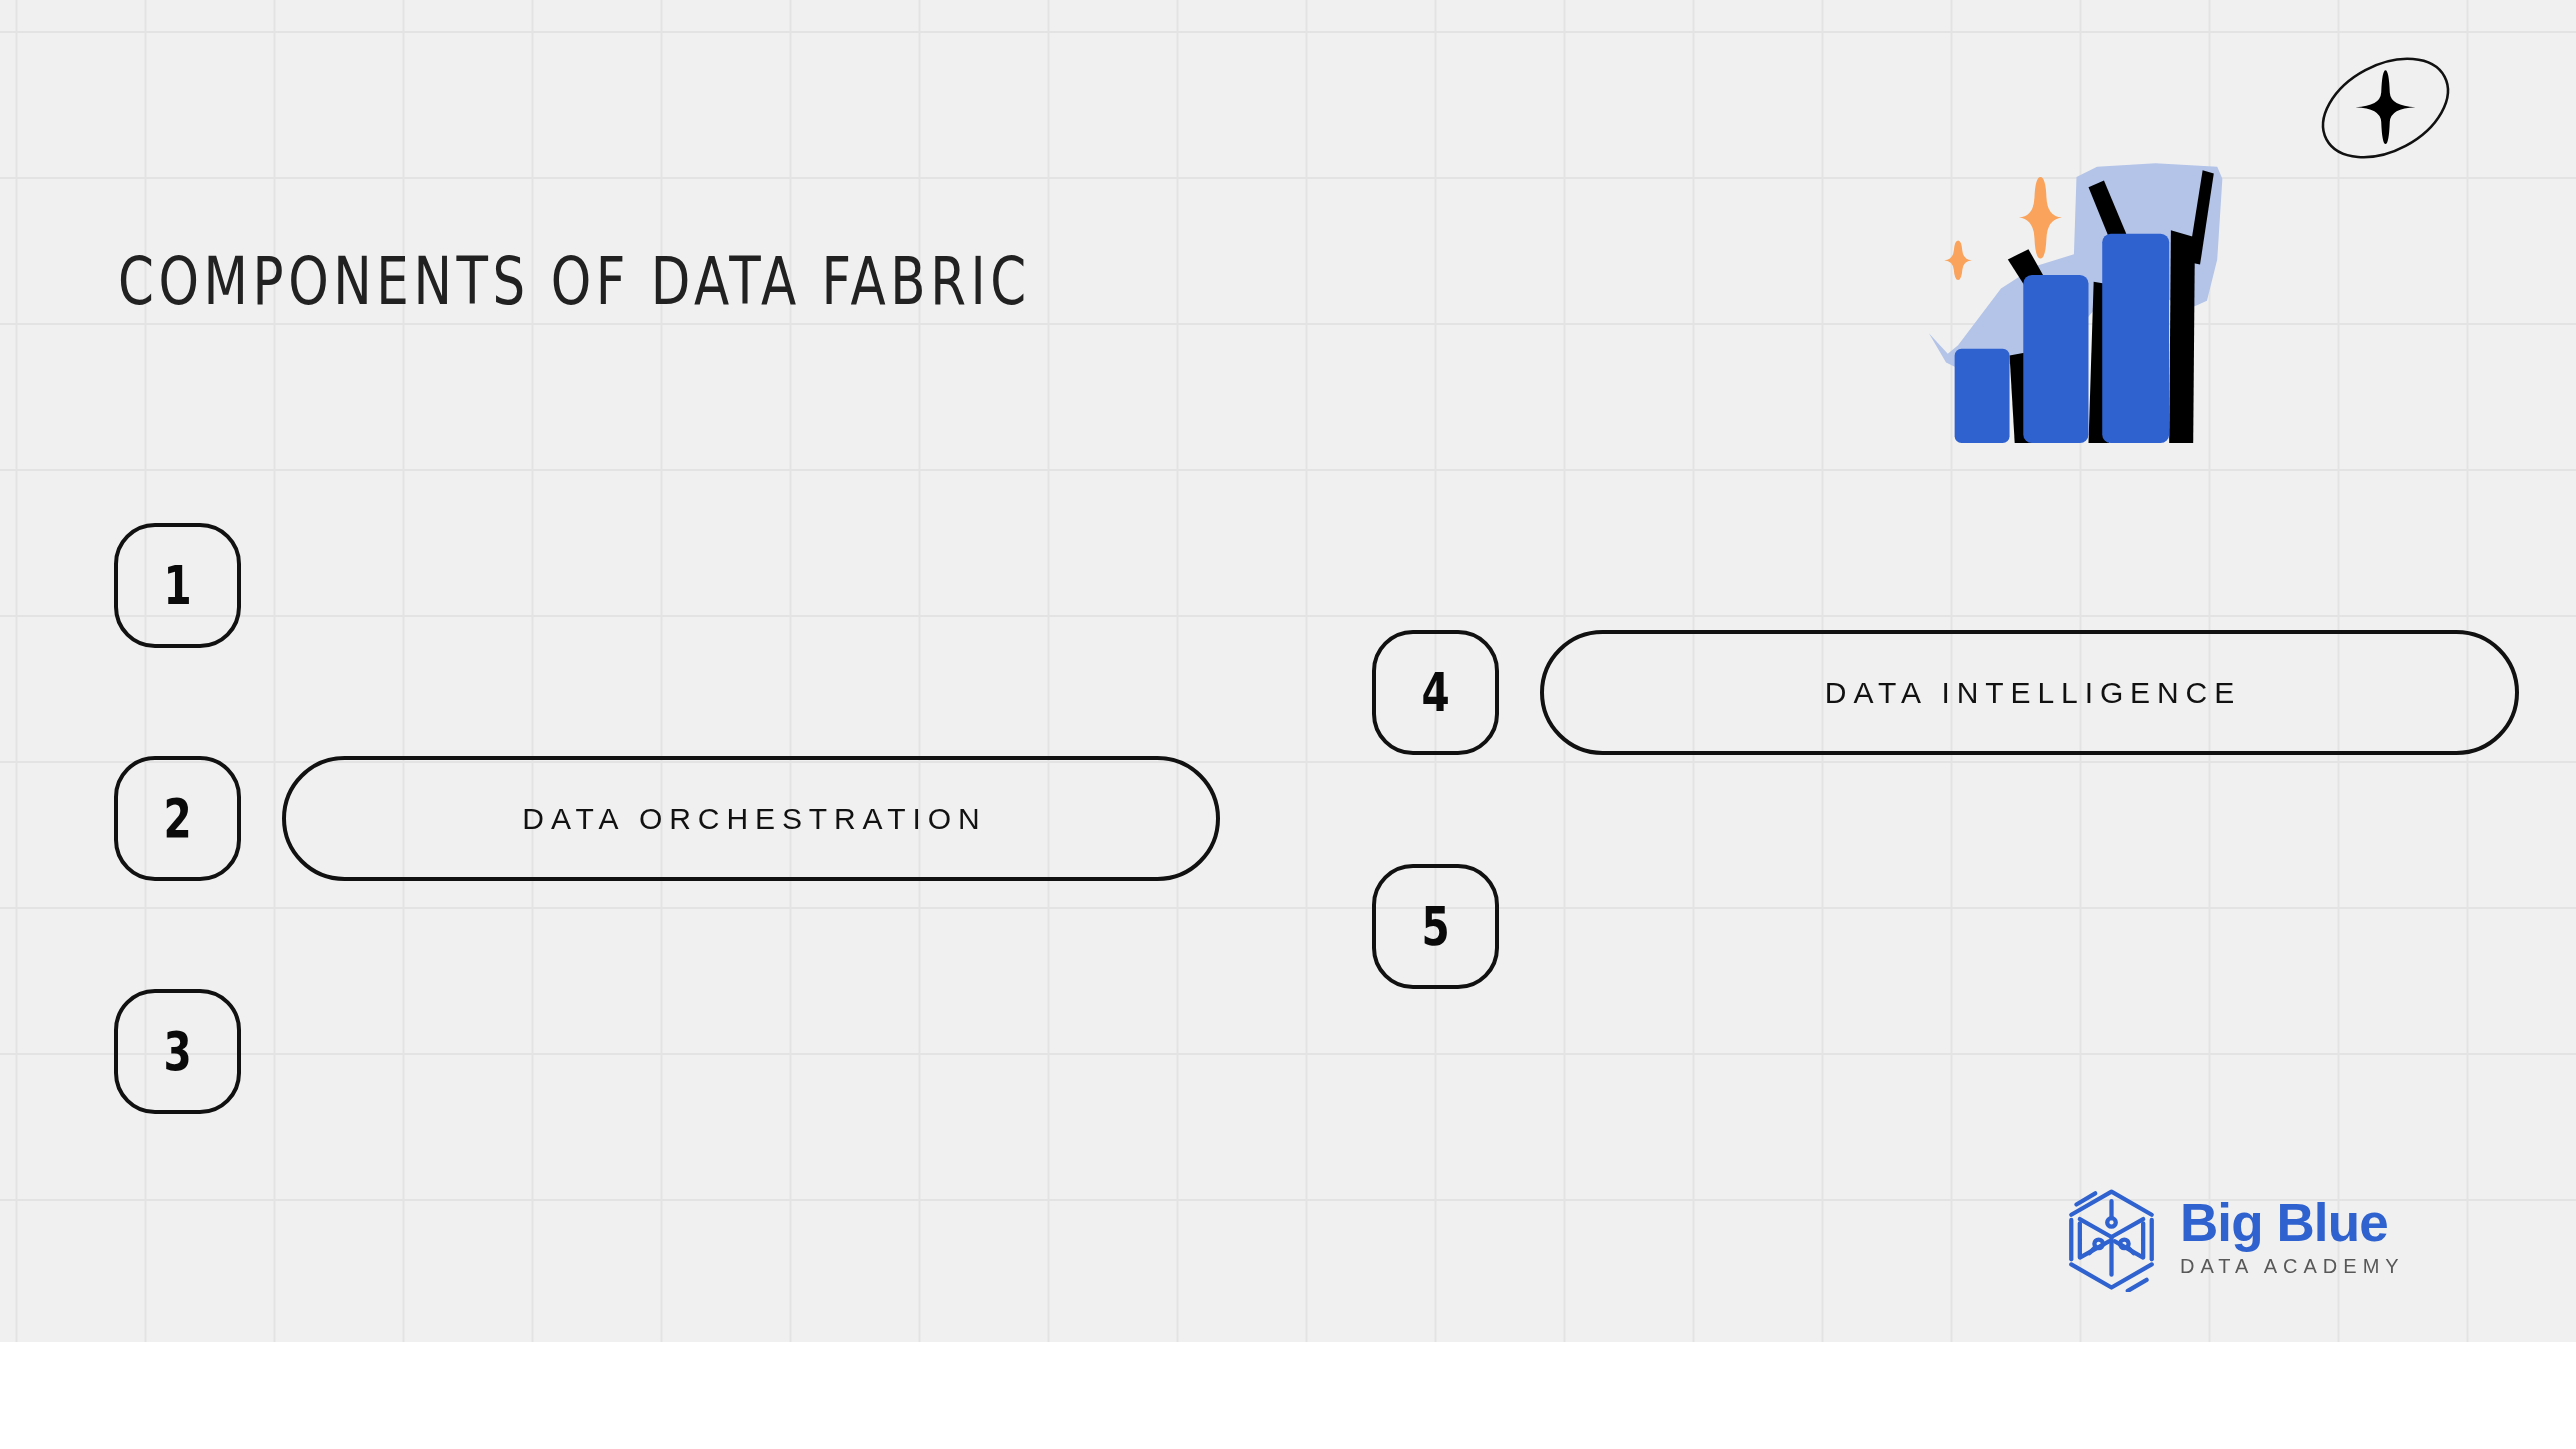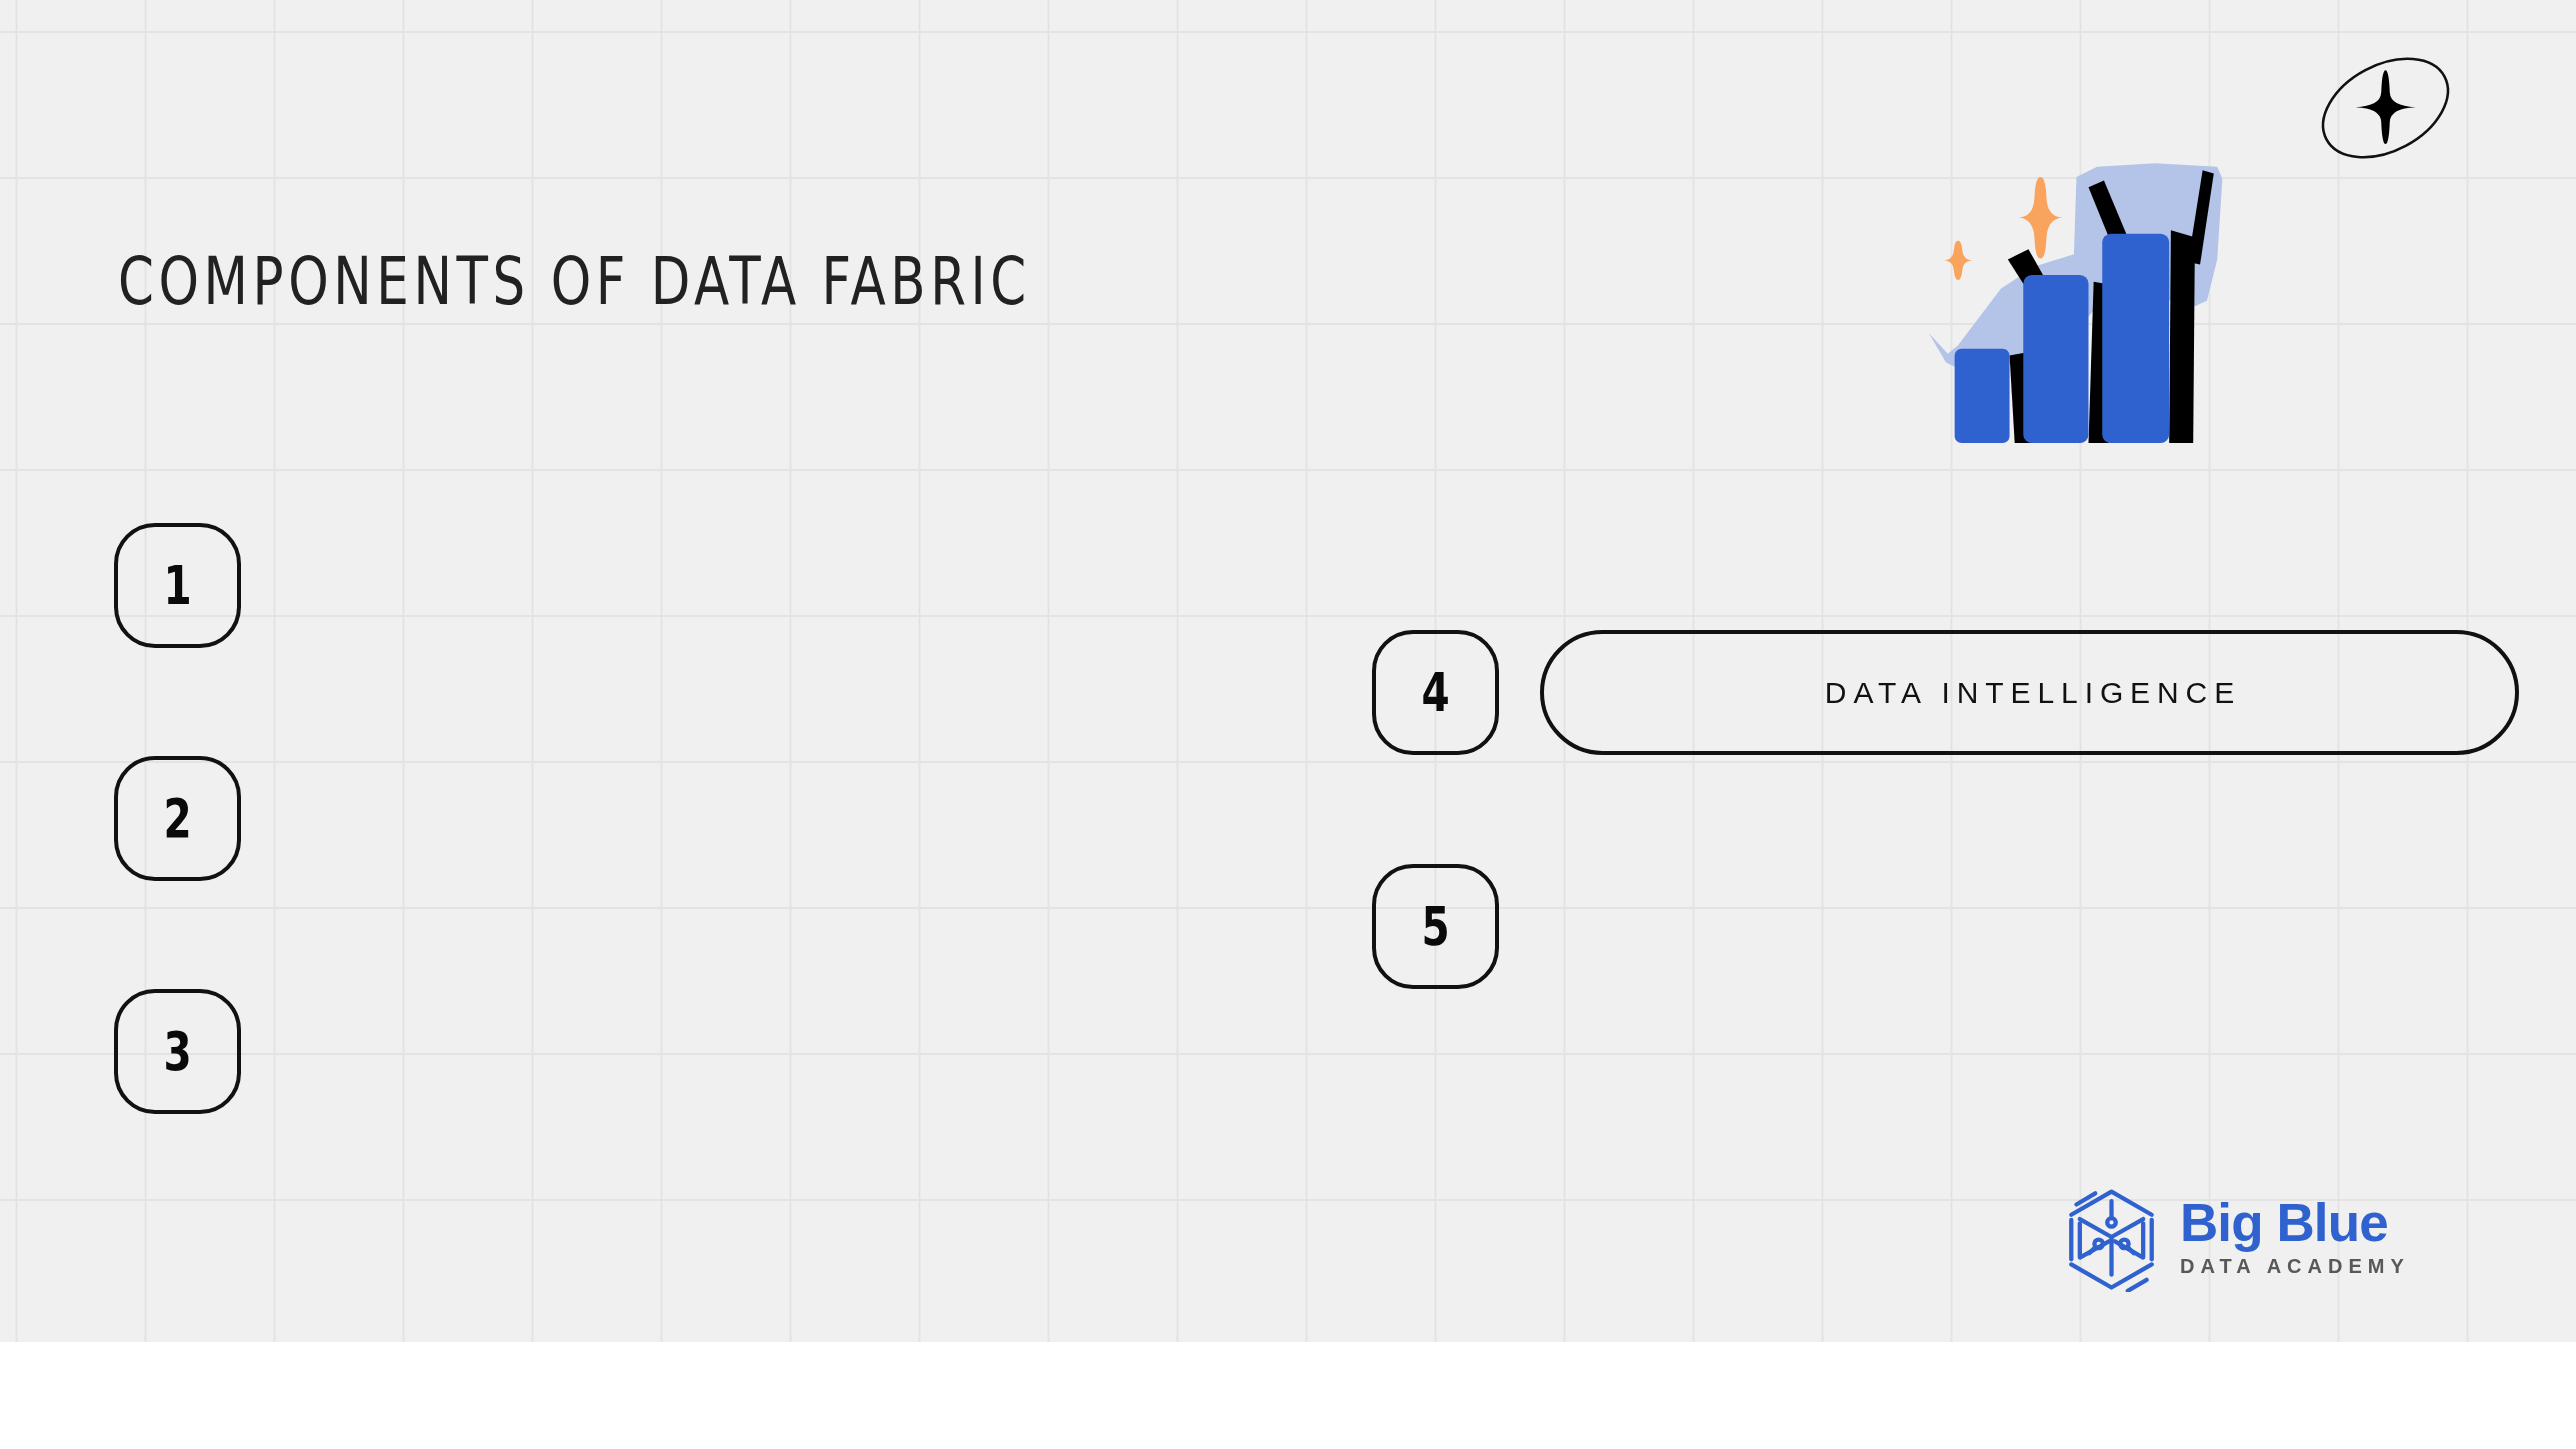--- a/index.html
+++ b/index.html
@@ -126,21 +126,21 @@
     font-family:"Liberation Sans","DejaVu Sans", sans-serif;
     font-size:53px;
     font-weight:700;
     color:#2f62cf;
     line-height:1.02;
     letter-spacing:-0.9px;
   }
   #logo-sub {
     font-family:"Liberation Sans","DejaVu Sans", sans-serif;
     font-size:20px;
-    font-weight:700;
+    font-weight:400;
     letter-spacing:6px;
     color:#585858;
     margin-top:4.3px;
   }
 </style>
 </head>
 <body>
 
 <div id="slide">
 
@@ -148,20 +148,23 @@
 
   <div class="row col-left" id="row-1">
     <div class="badge">
       <span class="badge-num">1</span>
     </div>
   </div>
 
   <div class="row col-left" id="row-2">
     <div class="badge">
       <span class="badge-num">2</span>
+    </div>
+    <div class="pill">
+      <span class="pill-label">DATA ORCHESTRATION</span>
     </div>
   </div>
 
   <div class="row col-left" id="row-3">
     <div class="badge">
       <span class="badge-num">3</span>
     </div>
   </div>
 
   <div class="row col-right" id="row-4">

